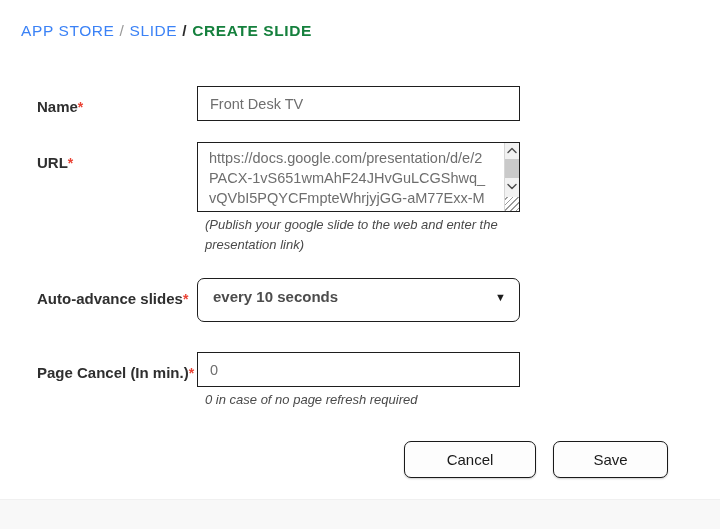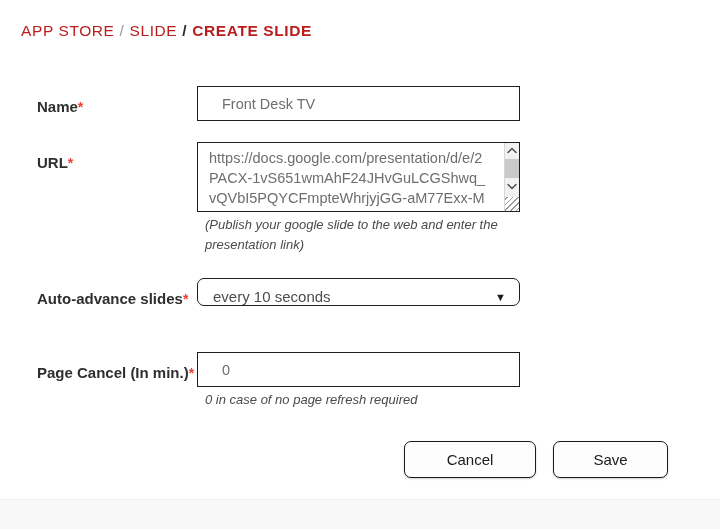--- a/index.html
+++ b/index.html
@@ -20,35 +20,35 @@
   
   .breadcrumb {
     position: absolute;
     left: 21px;
     top: 22px;
     font-size: 15.5px;
     letter-spacing: 0.6px;
     white-space: nowrap;
   }
   .crumb-muted {
-    color: #b91c1c;
+    color: #3b82f6;
     font-weight: 400;
   }
   .crumb-sep {
     color: #9a9a9a;
     margin: 0 5px;
     font-weight: 400;
   }
   .crumb-sep-strong {
     color: #2b2b2b;
     margin: 0 5px;
     font-weight: 700;
   }
   .crumb-current {
-    color: #b91c1c;
+    color: #15803d;
     font-weight: 700;
   }
 
   
   .form {
     position: absolute;
     left: 0;
     top: 0;
     width: 720px;
   }
@@ -78,21 +78,21 @@
 
   
   .text-input {
     width: 323px;
     height: 35px;
     border: 1px solid #1e1e1e;
     background: #ffffff;
     font-family: "Liberation Sans", sans-serif;
     font-size: 14.5px;
     color: #6e6e6e;
-    padding: 0 24px;
+    padding: 0 12px;
     border-radius: 0;
     outline: none;
     display: block;
   }
   .text-input::placeholder { color: #8b8b8b; }
 
   
   .textarea-wrap {
     position: relative;
     width: 323px;
@@ -168,21 +168,22 @@
     line-height: 20px;
     width: 330px;
     margin-top: 3px;
     margin-left: 8px;
   }
 
   
   .select-wrap {
     position: relative;
     width: 323px;
-    height: 28px;
+    height: 44px;
+    font-weight: bold;
   }
   .select-box {
     position: absolute;
     inset: 0;
     border: 1px solid #1e1e1e;
     border-radius: 7px;
     background: #ffffff;
   }
   .select-value {
     position: absolute;

